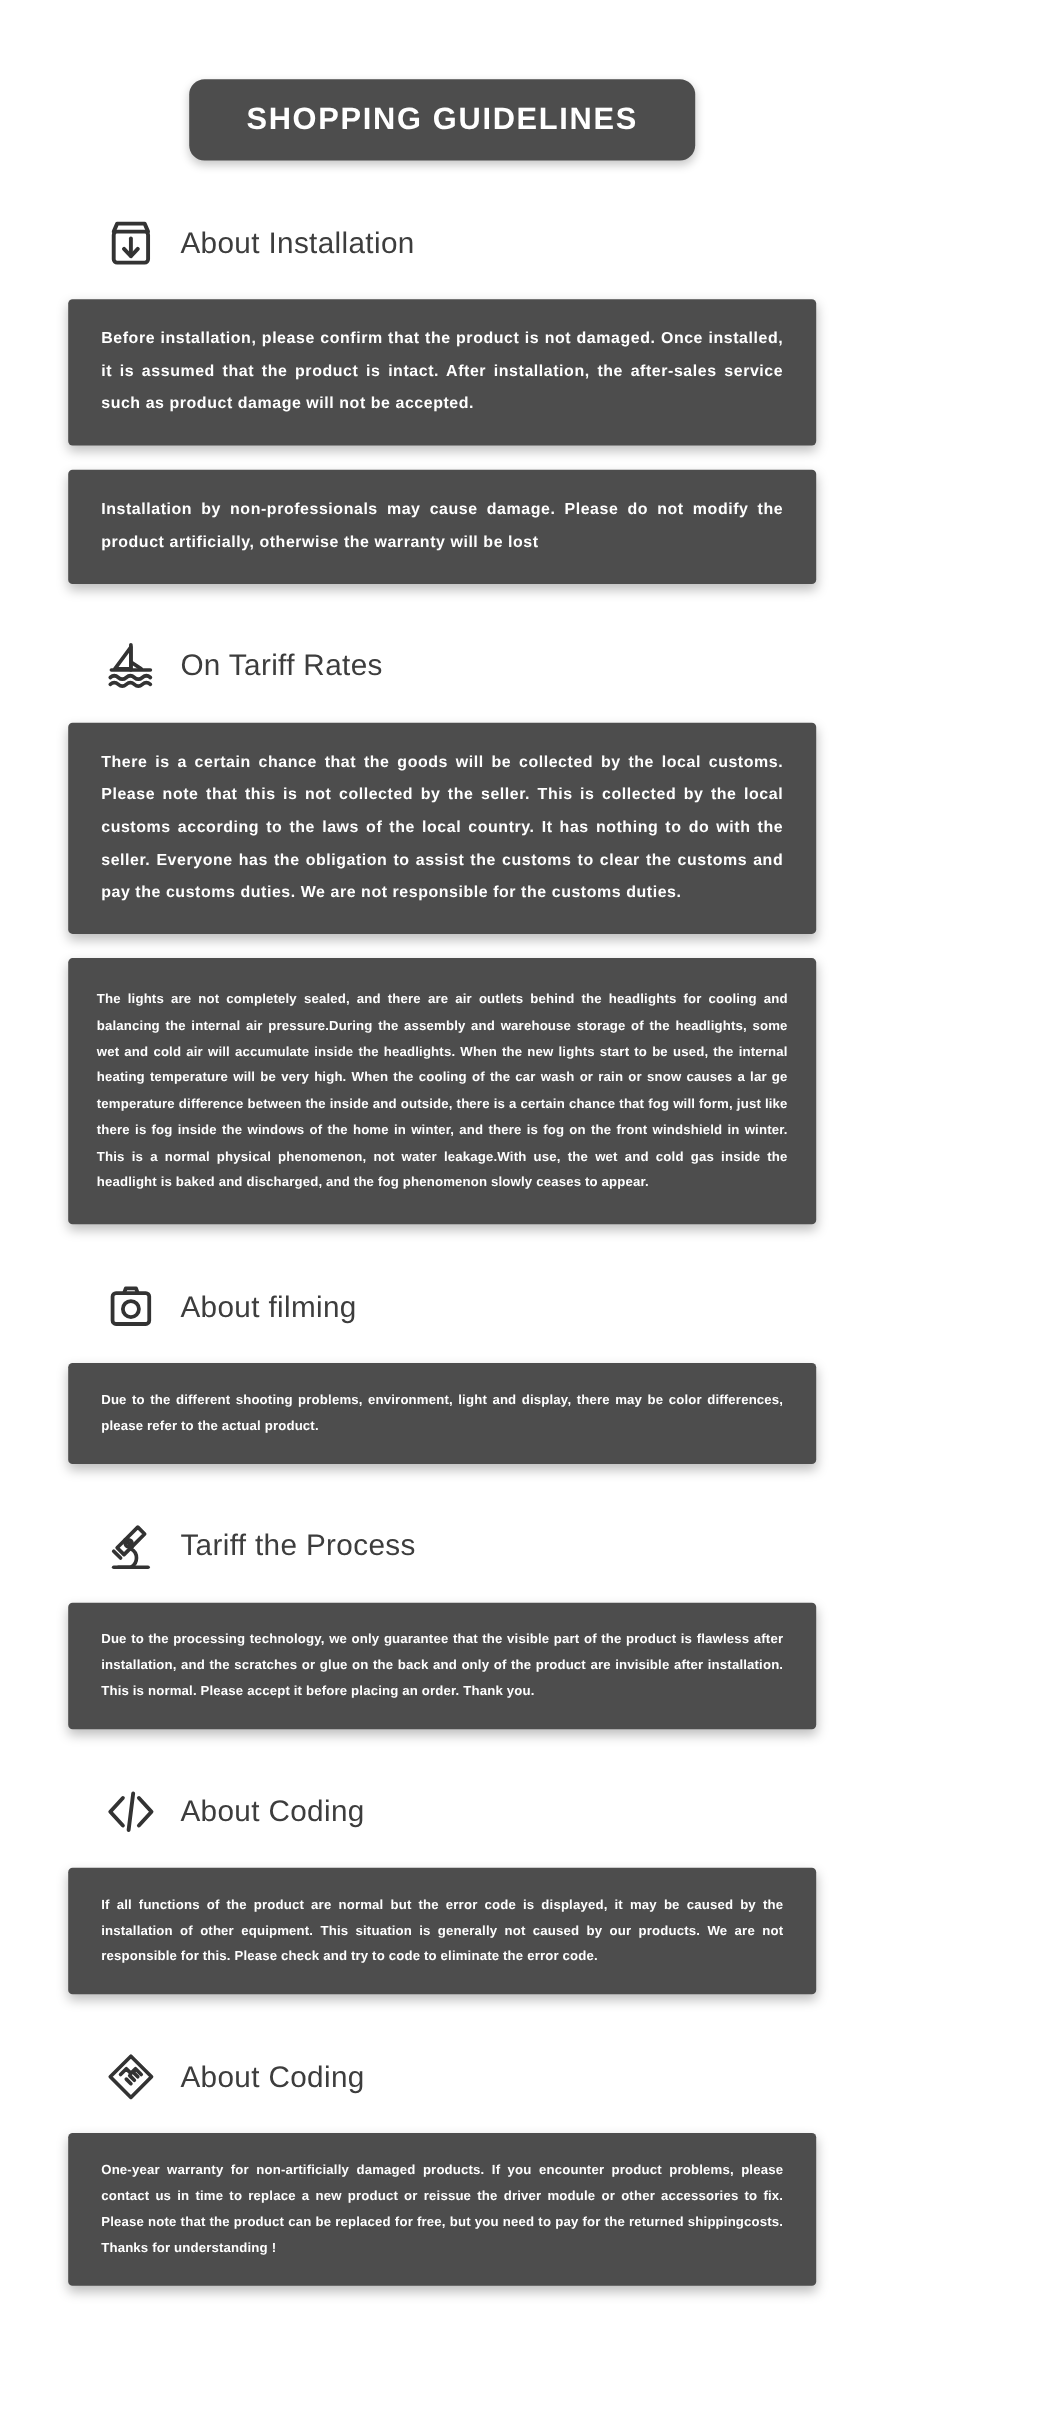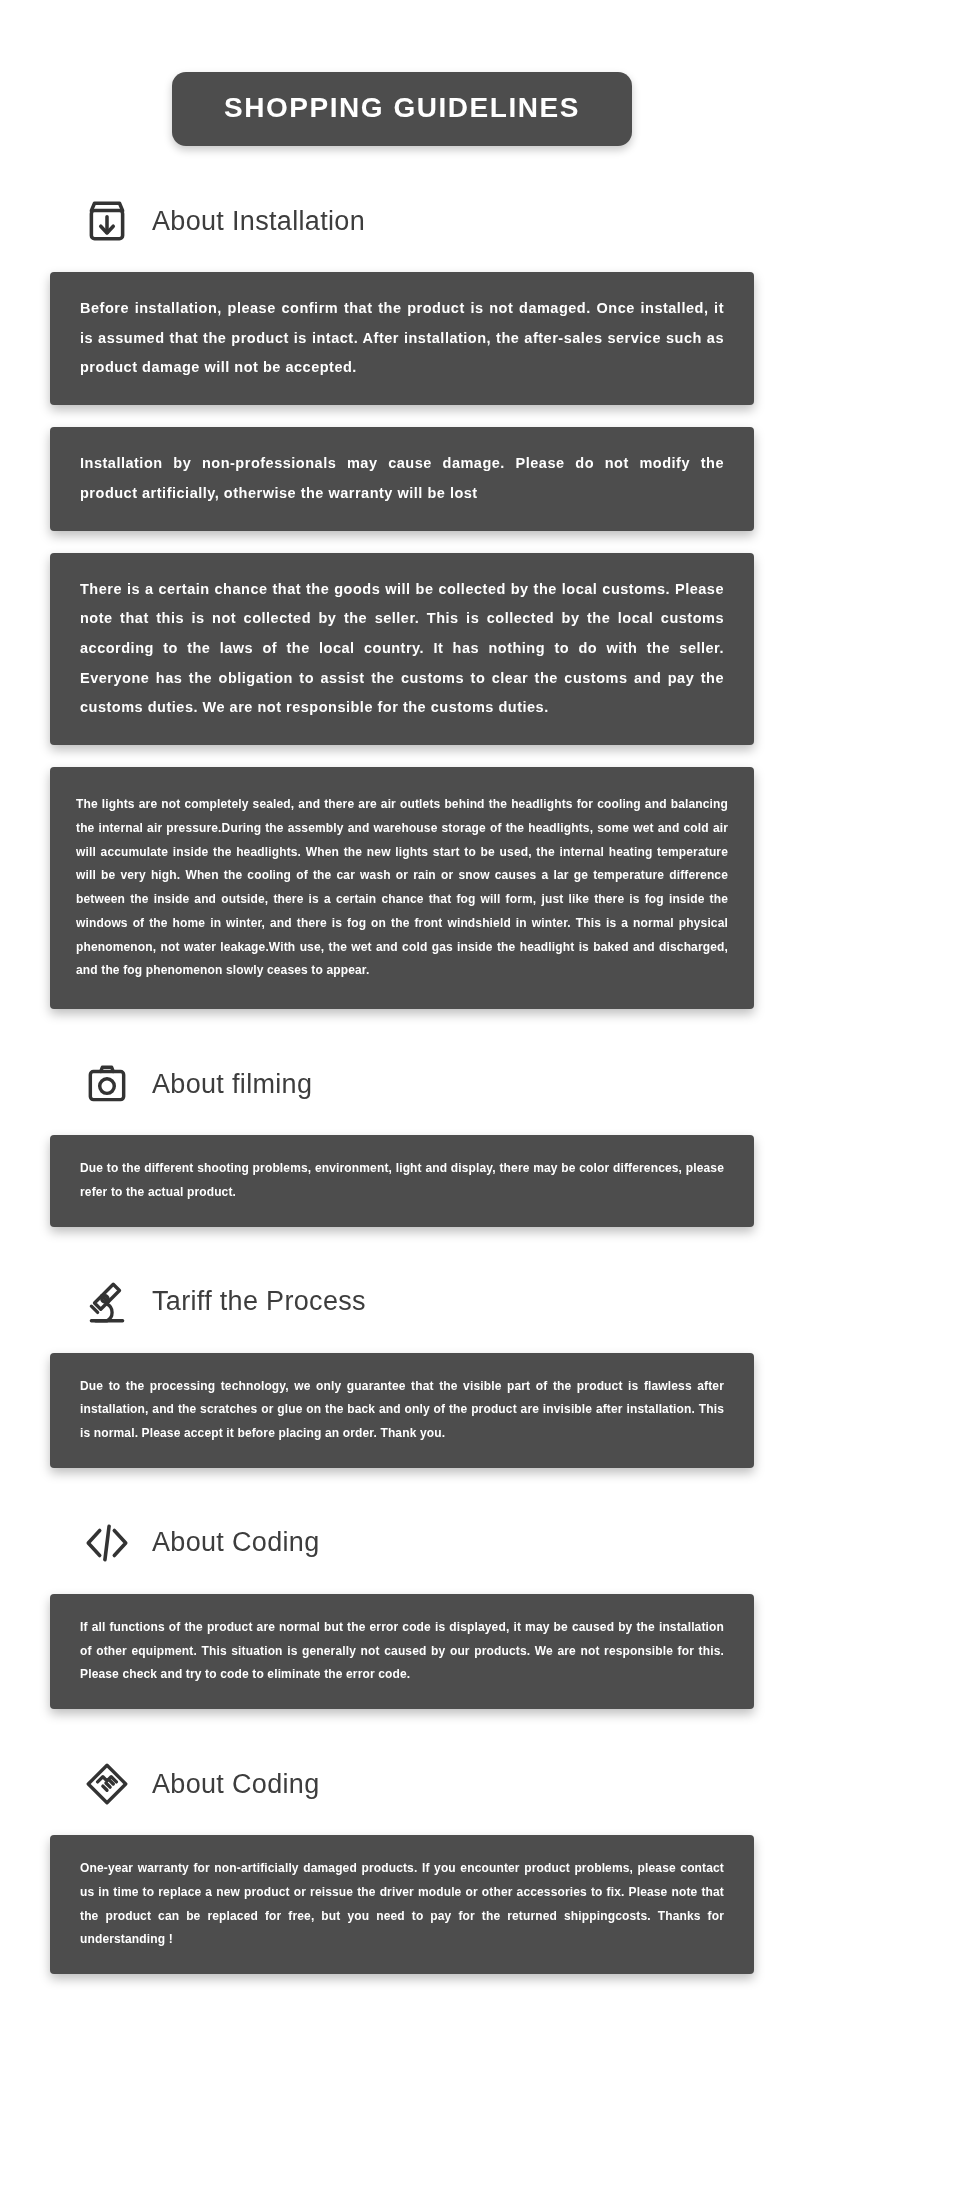--- a/index.html
+++ b/index.html
@@ -37,21 +37,21 @@
     font-size: 28px;
     font-weight: bold;
     letter-spacing: 0.055em;
     text-align: center;
     box-shadow: 0 4px 9px rgba(0,0,0,0.22);
     min-width: 350px;
   }
 
   
   .section {
-    margin: 0;
+    margin: 12px;
     padding: 0;
   }
   .section-head {
     display: flex;
     align-items: center;
     gap: 18px;
     padding: 0 0 0 80px;
     margin-top: 46px;
     margin-bottom: 22px;
     height: 58px;
@@ -124,20 +124,33 @@
     </div>
     <div class="note">
       <p>Before installation, please confirm that the product is not damaged. Once installed, it is assumed that the product is intact. After installation, the after-sales service such as product damage will not be accepted.</p>
     </div>
     <div class="note">
       <p>Installation by non-professionals may cause damage. Please do not modify the product artificially, otherwise the warranty will be lost</p>
     </div>
   </div>
 
   <div class="section">
+    <div class="section-head">
+      <span class="sec-icon">
+        <svg width="50" height="50" viewBox="0 0 48 48" fill="none" stroke="currentColor" stroke-width="3.2" stroke-linecap="round" stroke-linejoin="round">
+          <path d="M24 5 L24 27"></path>
+          <path d="M24 7 L10 26 L24 26 Z"></path>
+          <path d="M24 20 L33 26"></path>
+          <path d="M7 27 L41 27"></path>
+          <path d="M6 33.5 Q9.5 30.5, 13 33.5 T20 33.5 T27 33.5 T34 33.5 T41 33.5"></path>
+          <path d="M6 39.5 Q9.5 36.5, 13 39.5 T20 39.5 T27 39.5 T34 39.5 T41 39.5"></path>
+        </svg>
+      </span>
+      <span class="sec-title">On Tariff Rates</span>
+    </div>
     <div class="note">
       <p>There is a certain chance that the goods will be collected by the local customs. Please note that this is not collected by the seller. This is collected by the local customs according to the laws of the local country. It has nothing to do with the seller. Everyone has the obligation to assist the customs to clear the customs and pay the customs duties. We are not responsible for the customs duties.</p>
     </div>
   </div>
 
   <div class="section">
     <div class="note wide compact">
       <p>The lights are not completely sealed, and there are air outlets behind the headlights for cooling and balancing the internal air pressure.During the assembly and warehouse storage of the headlights, some wet and cold air will accumulate inside the headlights. When the new lights start to be used, the internal heating temperature will be very high. When the cooling of the car wash or rain or snow causes a lar ge temperature difference between the inside and outside, there is a certain chance that fog will form, just like there is fog inside the windows of the home in winter, and there is fog on the front windshield in winter. This is a normal physical phenomenon, not water leakage.With use, the wet and cold gas inside the headlight is baked and discharged, and the fog phenomenon slowly ceases to appear.</p>
     </div>
   </div>

